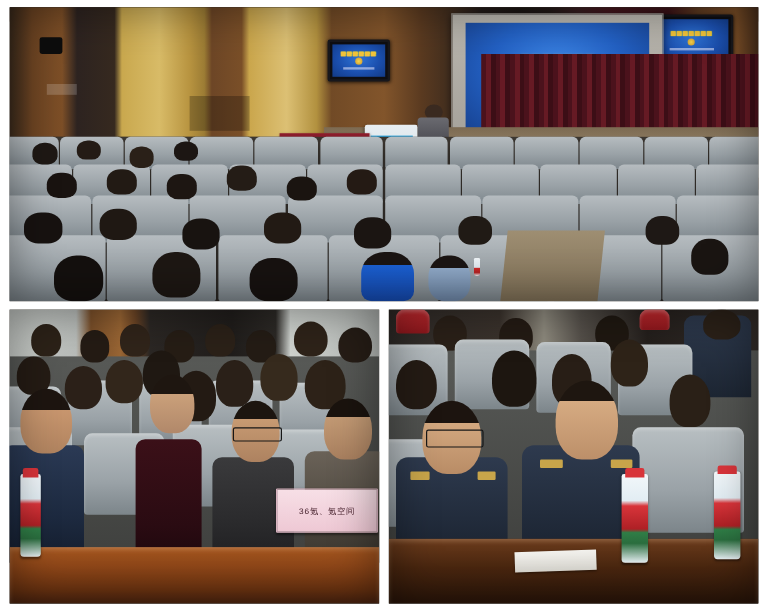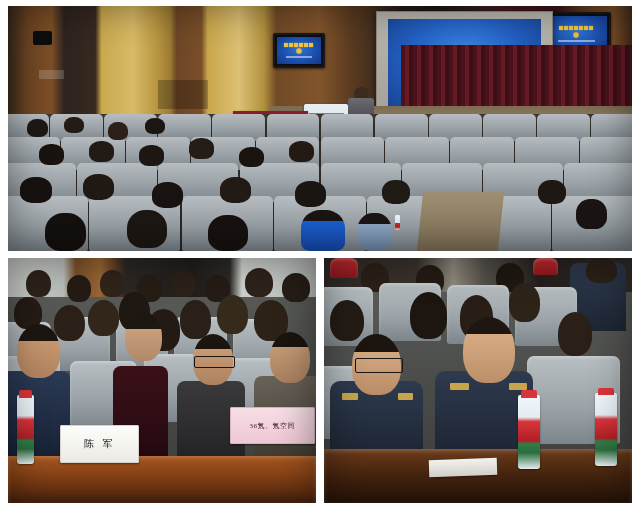--- a/index.html
+++ b/index.html
@@ -117,21 +117,21 @@
   .aud-body{position:absolute;border-radius:8px 8px 0 0;}
 
   .desk{position:absolute;left:0;bottom:0;width:100%;height:16%;
     background:linear-gradient(180deg,#a4561f 0%,#8e4618 35%,#6d3411 75%,#4d2410 100%);
     box-shadow:inset 0 2px 4px rgba(255,220,180,.25);}
   .desk-dark{background:linear-gradient(180deg,#6b3b1c 0%,#49260f 45%,#2a1509 100%);}
 
   .namecard{position:absolute;background:linear-gradient(180deg,#f7dfe6,#eec8d4);
     border:1px solid #d9b3c0;border-radius:1px;display:flex;align-items:center;
     justify-content:center;box-shadow:0 1px 2px rgba(0,0,0,.45);}
-  .namecard span{color:#4a2530;font-family:Liberation Serif, serif;white-space:nowrap;}
+  .namecard span{color:#4a2530;font-family:Liberation Mono, monospace;white-space:nowrap;}
   .namecard.white{background:linear-gradient(180deg,#fdfdfb,#eceae4);border-color:#d6d4cc;}
   .namecard.white span{color:#20201e;}
 
   .bottle-big{position:absolute;border-radius:2px 2px 3px 3px;
     background:linear-gradient(180deg,#f2f7fa 0%,#e2edf3 30%,#d8343a 36%,#ae2025 62%,
       #2f7d46 66%,#2a6d3e 78%,#e8f0f4 100%);box-shadow:0 1px 2px rgba(0,0,0,.45);}
   .bottle-cap{position:absolute;border-radius:2px 2px 0 0;background:#d8343a;}
 
   .uniform{position:absolute;border-radius:10px 10px 0 0;
     background:linear-gradient(180deg,#2e3a4e 0%,#222c3c 55%,#18202c 100%);}
@@ -457,23 +457,20 @@
     <div class="aud-body" style="left:34%;top:44%;width:18%;height:42%;background:linear-gradient(180deg,#3b1018 0%,#2a0b12 70%,#1d070c 100%);"></div>
     <div class="aud-head" style="left:38%;top:22%;width:12%;height:20%;background:linear-gradient(180deg,#1e1610 0 34%,#caa07a 34%,#b1886a 100%);"></div>
 
     <div class="aud-body" style="left:80%;top:48%;width:22%;height:38%;background:linear-gradient(180deg,#6a6258 0%,#4e483f 60%,#39342d 100%);"></div>
     <div class="aud-head" style="left:85%;top:30%;width:13%;height:21%;background:linear-gradient(180deg,#1a130e 0 30%,#c39a74 30%,#a9805f 100%);"></div>
 
     <div class="desk" style="height:19%;"></div>
     <div class="bottle-big" style="left:3%;top:56%;width:5.5%;height:28%;"></div>
     <div class="bottle-cap" style="left:3.6%;top:54%;width:4.3%;height:3%;"></div>
 
-    <div class="namecard white" style="left:17%;top:68%;width:25%;height:15%;">
-      <span style="font-size:10px;letter-spacing:3px;">陈  军</span>
-    </div>
 
     <div class="namecard" style="left:72%;top:61%;width:27%;height:14%;">
       <span style="font-size:7px;letter-spacing:.5px;">36氪、氪空间</span>
     </div>
 
     <div class="vignette"></div>
   </div>
 
   <div class="photo" id="photo-br">
     <div class="room-bg"></div>

